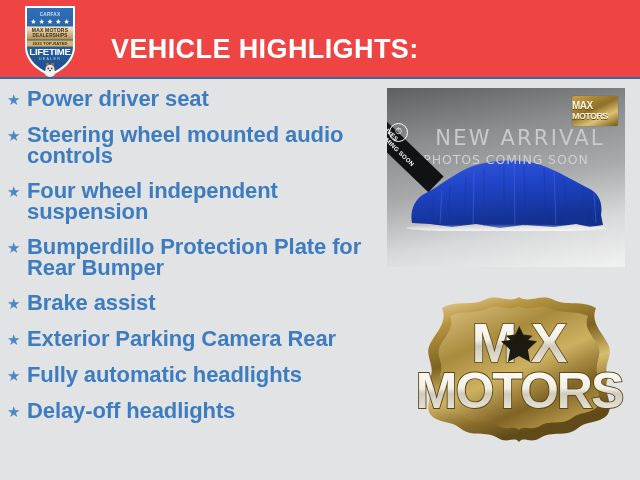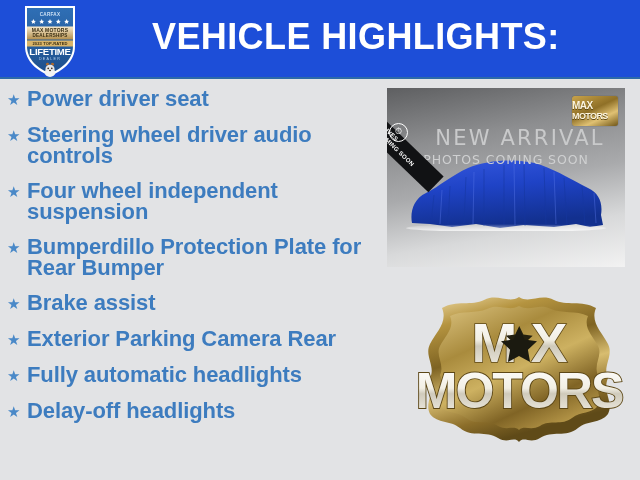--- a/index.html
+++ b/index.html
@@ -19,36 +19,35 @@
     height: 480px;
     background: #e2e3e5;
   }
 
   
   .header {
     position: absolute;
     left: 0; top: 0;
     width: 640px;
     height: 79px;
-    background: #1d4ed8;
+    background: #ef4444;
     border-bottom: 2px solid #2d6aa8;
     box-sizing: border-box;
     text-align: right;
   }
   .header-title {
     position: absolute;
     left: 111px;
-    top: 20px;
+    top: 32px;
     color: #ffffff;
-    font-size: 36px;
+    font-size: 27px;
     font-weight: bold;
     letter-spacing: 0.4px;
     white-space: nowrap;
     line-height: 34px;
-    margin-left: 41px;
   }
 
   
   .badge {
     position: absolute;
     left: 22px;
     top: 2px;
     width: 56px;
     height: 76px;
   }
@@ -268,21 +267,21 @@
     <div class="header-title">VEHICLE HIGHLIGHTS:</div>
   </div>
 
   <div class="bullets">
     <div class="bullet-row">
       <span class="bullet-star">★</span>
       <span class="bullet-text">Power driver seat</span>
     </div>
     <div class="bullet-row">
       <span class="bullet-star">★</span>
-      <span class="bullet-text">Steering wheel driver audio controls</span>
+      <span class="bullet-text">Steering wheel mounted audio controls</span>
     </div>
     <div class="bullet-row">
       <span class="bullet-star">★</span>
       <span class="bullet-text">Four wheel independent suspension</span>
     </div>
     <div class="bullet-row">
       <span class="bullet-star">★</span>
       <span class="bullet-text">Bumperdillo Protection Plate for Rear Bumper</span>
     </div>
     <div class="bullet-row">

